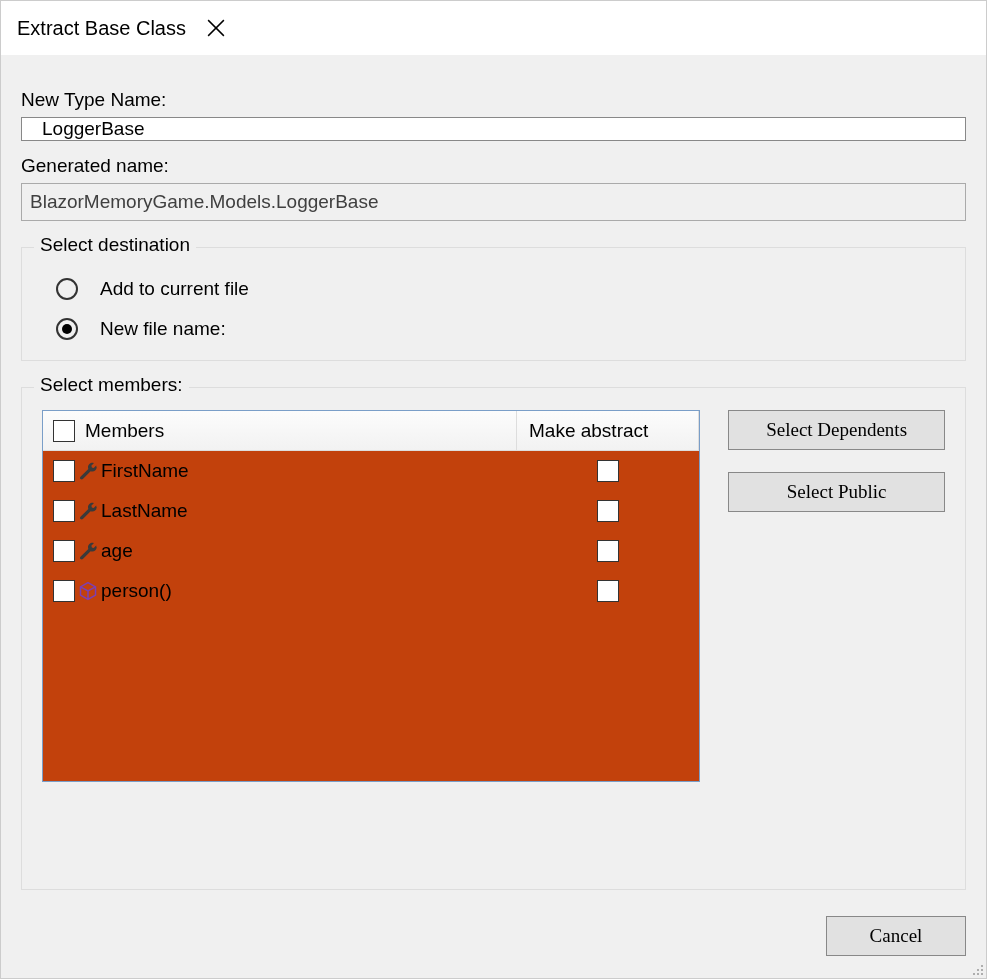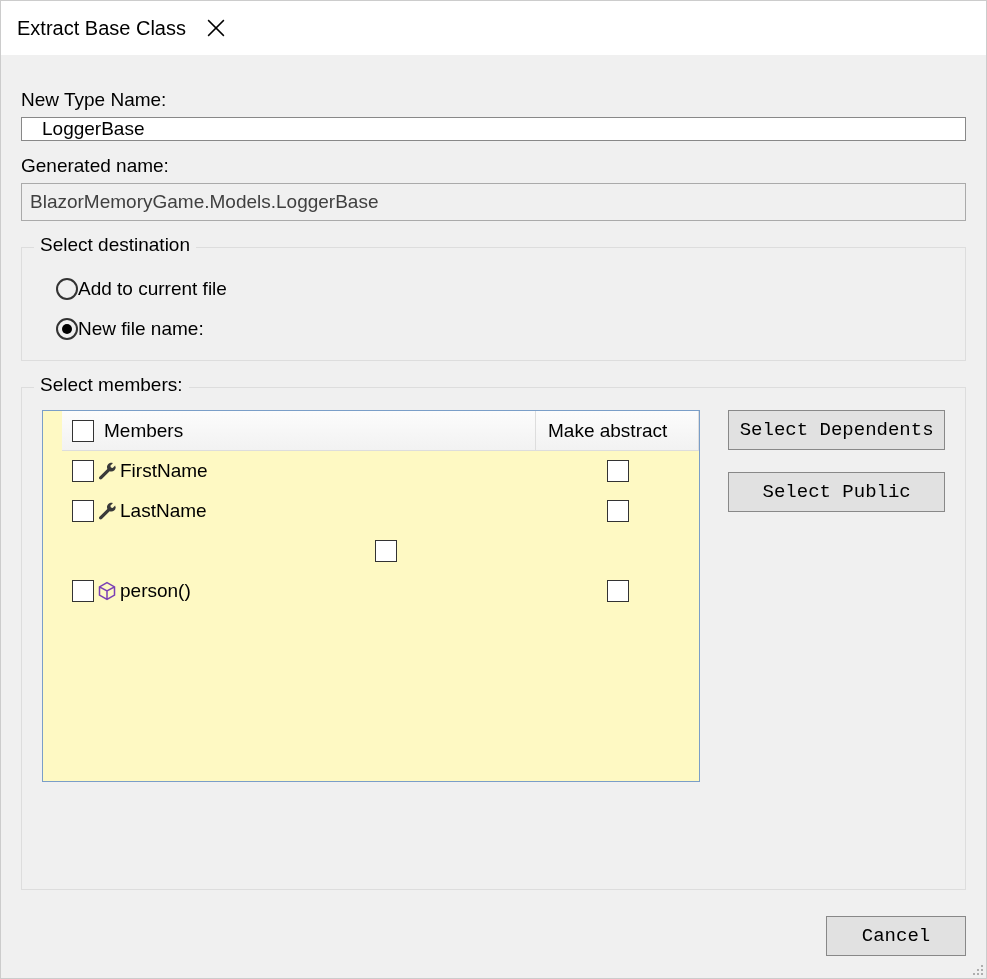--- a/index.html
+++ b/index.html
@@ -79,21 +79,21 @@
     position: absolute;
     top: -14px;
     left: 12px;
     background: #f0f0f0;
     padding: 0 6px;
   }
   .radio-row {
     display: flex;
     align-items: center;
     margin: 8px 0 18px 14px;
-    gap: 0;
+    gap: 22px;
   }
   .radio-row.second { margin-bottom: 4px; }
   .radio {
     width: 22px; height: 22px;
     border: 2px solid #333;
     border-radius: 50%;
     display: flex; align-items: center; justify-content: center;
     cursor: pointer;
     flex-shrink: 0;
   }
@@ -112,25 +112,24 @@
     display: flex;
     flex-direction: column;
   }
   .members-body {
     display: flex;
     gap: 28px;
     flex: 1;
   }
   .members-table-wrap {
     border: 1px solid #7a9ec8;
-    background: #fef9c3;
+    background: #c2410c;
     width: 668px;
     height: 372px;
     overflow: hidden;
-    padding-left: 19px;
   }
   .members-header {
     display: flex;
     background: linear-gradient(#fcfcfc, #f2f2f2);
     border-bottom: 1px solid #ddd;
     height: 40px;
     align-items: center;
     padding-left: 10px;
   }
   .hdr-members {
@@ -168,21 +167,21 @@
   .side-buttons {
     display: flex;
     flex-direction: column;
     gap: 22px;
     width: 220px;
   }
   .btn {
     height: 40px;
     border: 1px solid #888;
     background: #e1e1e1;
-    font-family: Liberation Mono, monospace;
+    font-family: Liberation Serif, serif;
     font-size: 19px;
     cursor: pointer;
     display: flex;
     align-items: center;
     justify-content: center;
   }
   .footer {
     display: flex;
     justify-content: flex-end;
     gap: 20px;
@@ -272,20 +271,29 @@
                       <path fill="#3a3a3a" d="M22 6.9c0-.5-.1-1-.2-1.5l-3 3-2.1-.7-.7-2.1 3-3C18.5 2.3 18 2.2 17.5 2.2 14.5 2.2 12 4.6 12 7.6c0 .7.1 1.3.4 1.9L3 18.9c-.8.8-.8 2 0 2.8.8.8 2 .8 2.8 0l9.4-9.4c.6.2 1.2.4 1.9.4 3 0 5.4-2.4 5.4-5.4z"></path>
                     </svg>
                   </div>
                   <span>LastName</span>
                 </div>
                 <div class="col2">
                   <div class="chk"></div>
                 </div>
               </div>
               <div class="member-row">
+                <div class="col1">
+                  <div class="chk"></div>
+                  <div class="icon-wrap">
+                    <svg width="20" height="20" viewBox="0 0 24 24">
+                      <path fill="#3a3a3a" d="M22 6.9c0-.5-.1-1-.2-1.5l-3 3-2.1-.7-.7-2.1 3-3C18.5 2.3 18 2.2 17.5 2.2 14.5 2.2 12 4.6 12 7.6c0 .7.1 1.3.4 1.9L3 18.9c-.8.8-.8 2 0 2.8.8.8 2 .8 2.8 0l9.4-9.4c.6.2 1.2.4 1.9.4 3 0 5.4-2.4 5.4-5.4z"></path>
+                    </svg>
+                  </div>
+                  <span>age</span>
+                </div>
                 <div class="col2">
                   <div class="chk"></div>
                 </div>
               </div>
               <div class="member-row">
                 <div class="col1">
                   <div class="chk"></div>
                   <div class="icon-wrap">
                     <svg width="20" height="20" viewBox="0 0 24 24">
                       <path fill="none" stroke="#7b3fb5" stroke-width="1.8" d="M12 2 L21 7 L21 17 L12 22 L3 17 L3 7 Z M3 7 L12 12 L21 7 M12 12 L12 22"></path>

